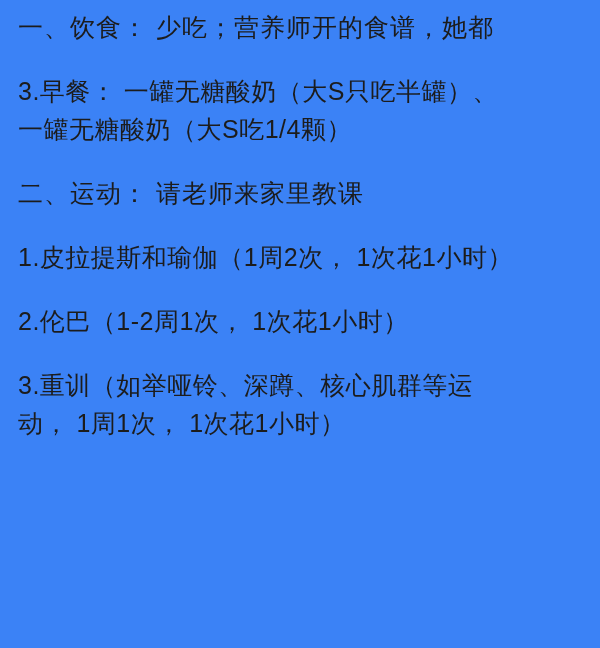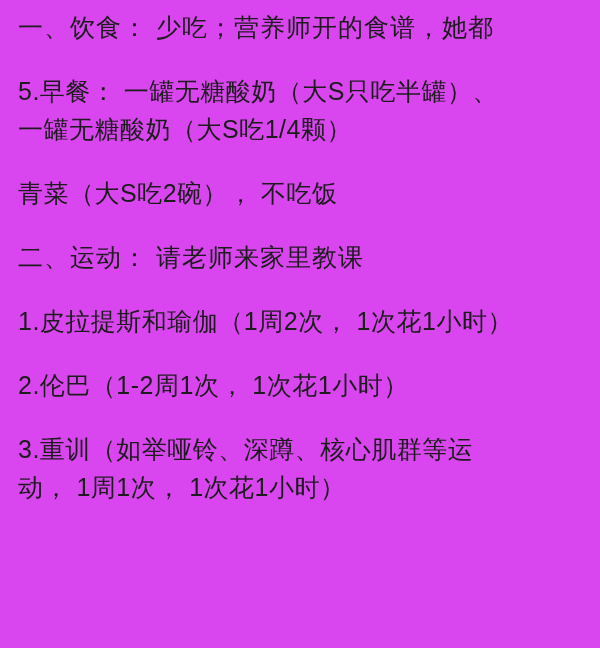--- a/index.html
+++ b/index.html
@@ -12,21 +12,21 @@
     background: #f2f2f0;
     font-family: "Liberation Sans", "DejaVu Sans", sans-serif;
     color: #1c1c1c;
     overflow: hidden;
   }
   .page {
     width: 600px;
     height: 648px;
     box-sizing: border-box;
     padding: 8px 18px 0 18px;
-    background: #d946ef;
+    background: #3b82f6;
     position: relative;
   }
   .block {
     margin: 0 0 26px 0;
   }
   .block:last-child {
     margin-bottom: 16px;
   }
   .line {
     font-size: 25px;
@@ -43,26 +43,25 @@
 </head>
 <body>
 
 <div class="page">
 
   <div class="block section-head">
     <div class="line">一、饮食： 少吃；营养师开的食谱，她都</div>
   </div>
 
   <div class="block">
-    <div class="line">5.早餐： 一罐无糖酸奶（大S只吃半罐）、</div>
+    <div class="line">3.早餐： 一罐无糖酸奶（大S只吃半罐）、</div>
     <div class="line">一罐无糖酸奶（大S吃1/4颗）</div>
   </div>
 
   <div class="block">
-    <div class="line">青菜（大S吃2碗）， 不吃饭</div>
   </div>
 
   <div class="block section-head">
     <div class="line">二、运动： 请老师来家里教课</div>
   </div>
 
   <div class="block">
     <div class="line">1.皮拉提斯和瑜伽（1周2次， 1次花1小时）</div>
   </div>
 

